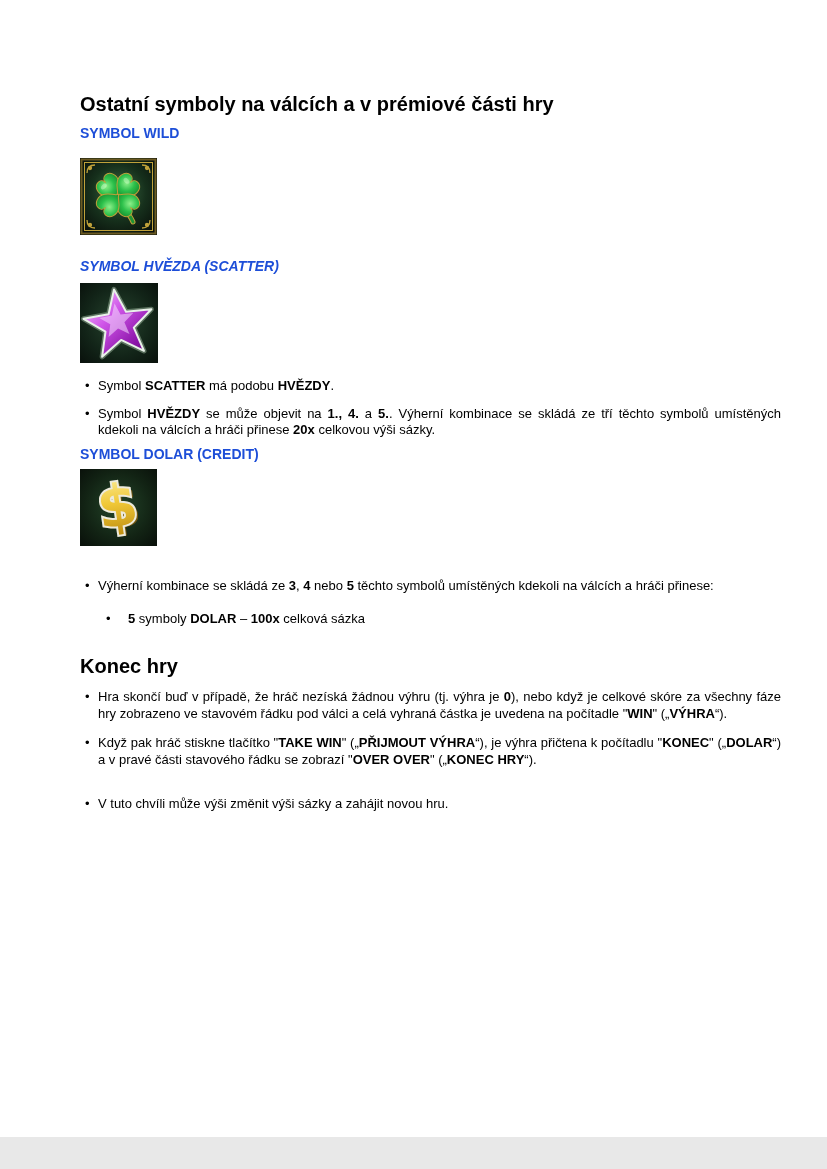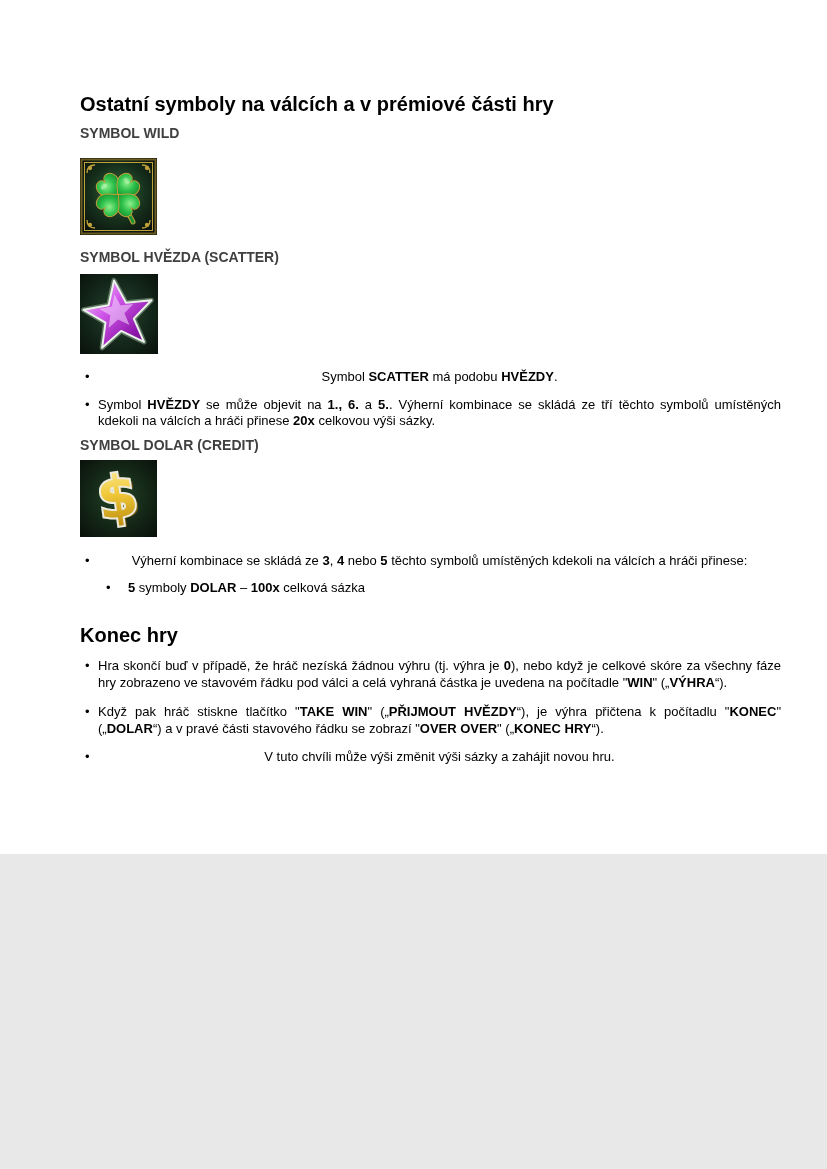--- a/index.html
+++ b/index.html
@@ -1,39 +1,39 @@
 <!DOCTYPE html>
 <html lang="cs"><head>
 <meta charset="utf-8">
 <style>
   html,body{margin:0;padding:0;background:#e8e8e8;}
   .page{
-    width:827px;height:854px;background:#ffffff;margin:0 auto;
+    width:827px;height:1137px;background:#ffffff;margin:0 auto;
     font-family:"Liberation Sans","DejaVu Sans",sans-serif;
     font-size:13px;line-height:16.5px;color:#000;
     box-sizing:border-box;position:relative;overflow:hidden;
   }
   .content{padding:92px 46px 0 80px;}
   .doc-title{font-size:20px;line-height:24px;font-weight:bold;margin:0 0 9px 0;color:#000;}
-  .h2{font-size:14px;line-height:16px;font-weight:bold;color:#404040;margin:0;}
+  .h2{font-size:14px;line-height:16px;font-weight:bold;color:#1d4ed8;margin:0;}
   .h2.wild{margin-top:9px;}
-  .h2.star{margin-top:9px;}
+  .h2.star{margin-top:18px;font-style:italic;}
   .h2.dolar{margin-top:7px;}
   .h1-konec{font-size:20px;line-height:24px;font-weight:bold;margin:27px 0 0 0;color:#000;}
   .tile{display:block;}
   .tile.clover{margin-top:17px;}
   .tile.star{margin-top:9px;}
   .tile.dollar{margin-top:7px;}
   .bullet{position:relative;padding-left:18px;margin:0;}
   .bullet::before{content:"\2022";position:absolute;left:5px;top:0;font-size:13px;}
   .bullet .txt{display:block;text-align:justify;}
-  .bullet.single .txt{text-align:center;}
-  .mt8{margin-top:8px;}  .mt11{margin-top:11px;}  .mt12{margin-top:12px;}
+  .bullet.single .txt{text-align:left;}
+  .mt8{margin-top:8px;}  .mt11{margin-top:11px;}  .mt12{margin-top:28px;}
   .mt13{margin-top:13px;}  .mt16{margin-top:16px;}
-  .sub-bullet{position:relative;padding-left:48px;margin:10px 0 11px 0;}
+  .sub-bullet{position:relative;padding-left:48px;margin:16px 0 11px 0;}
   .sub-bullet::before{content:"\2022";position:absolute;left:26px;top:0;font-size:13px;}
   b{font-weight:bold;}
 </style>
 </head>
 <body>
 
 <div class="page">
   <div class="content">
 
     <h1 class="doc-title">Ostatní symboly na válcích a v prémiové části hry</h1>
@@ -110,21 +110,21 @@
         <polygon points="34,6.4 46,28.8 71.4,26.2 53.8,44.6 64,67.9 41.1,56.9 22.1,73.8 25.5,48.6 3.5,35.8 28.6,31.2" fill="none" stroke="#aec8ae" stroke-width="5" opacity="0.45" stroke-linejoin="round"></polygon>
         <polygon points="34,6.4 46,28.8 71.4,26.2 53.8,44.6 64,67.9 41.1,56.9 22.1,73.8 25.5,48.6 3.5,35.8 28.6,31.2" fill="url(#starGrad)" stroke="#e9f1e9" stroke-width="2" stroke-linejoin="round"></polygon>
         <polygon points="34,6.4 46,28.8 71.4,26.2 53.8,44.6 64,67.9 41.1,56.9 22.1,73.8 25.5,48.6 3.5,35.8 28.6,31.2" transform="translate(17.5,17) scale(0.5)" fill="#f6dcff" opacity="0.55"></polygon>
       </svg>
     </div>
 
     <div class="bullet mt11 single">
       <span class="txt">Symbol <b>SCATTER</b> má podobu <b>HVĚZDY</b>.</span>
     </div>
     <div class="bullet mt11">
-      <span class="txt">Symbol <b>HVĚZDY</b> se může objevit na <b>1., 6.</b> a <b>5.</b>. Výherní kombinace se skládá ze tří těchto symbolů umístěných kdekoli na válcích a hráči přinese <b>20x</b> celkovou výši sázky.</span>
+      <span class="txt">Symbol <b>HVĚZDY</b> se může objevit na <b>1., 4.</b> a <b>5.</b>. Výherní kombinace se skládá ze tří těchto symbolů umístěných kdekoli na válcích a hráči přinese <b>20x</b> celkovou výši sázky.</span>
     </div>
 
     <h2 class="h2 dolar">SYMBOL DOLAR (CREDIT)</h2>
 
     <div class="tile dollar">
       <svg width="77" height="77" viewBox="0 0 77 77">
         <defs>
           <radialGradient id="dolBg" cx="50%" cy="48%" r="68%">
             <stop offset="0%" stop-color="#234529"></stop>
               <stop offset="65%" stop-color="#122314"></stop>
@@ -151,20 +151,20 @@
     <div class="sub-bullet mt16">
       <span><b>5</b> symboly <b>DOLAR</b> – <b>100x</b> celková sázka</span>
     </div>
 
     <h1 class="h1-konec">Konec hry</h1>
 
     <div class="bullet mt11">
       <span class="txt">Hra skončí buď v případě, že hráč nezíská žádnou výhru (tj. výhra je <b>0</b>), nebo když je celkové skóre za všechny fáze hry zobrazeno ve stavovém řádku pod válci a celá vyhraná částka je uvedena na počítadle "<b>WIN</b>" („<b>VÝHRA</b>“).</span>
     </div>
     <div class="bullet mt13">
-      <span class="txt">Když pak hráč stiskne tlačítko "<b>TAKE WIN</b>" („<b>PŘIJMOUT HVĚZDY</b>“), je výhra přičtena k počítadlu "<b>KONEC</b>" („<b>DOLAR</b>“) a v pravé části stavového řádku se zobrazí "<b>OVER OVER</b>" („<b>KONEC HRY</b>“).</span>
+      <span class="txt">Když pak hráč stiskne tlačítko "<b>TAKE WIN</b>" („<b>PŘIJMOUT VÝHRA</b>“), je výhra přičtena k počítadlu "<b>KONEC</b>" („<b>DOLAR</b>“) a v pravé části stavového řádku se zobrazí "<b>OVER OVER</b>" („<b>KONEC HRY</b>“).</span>
     </div>
     <div class="bullet mt12 single">
       <span class="txt">V tuto chvíli může výši změnit výši sázky a zahájit novou hru.</span>
     </div>
 
   </div>
 </div>
 
 </body></html>

